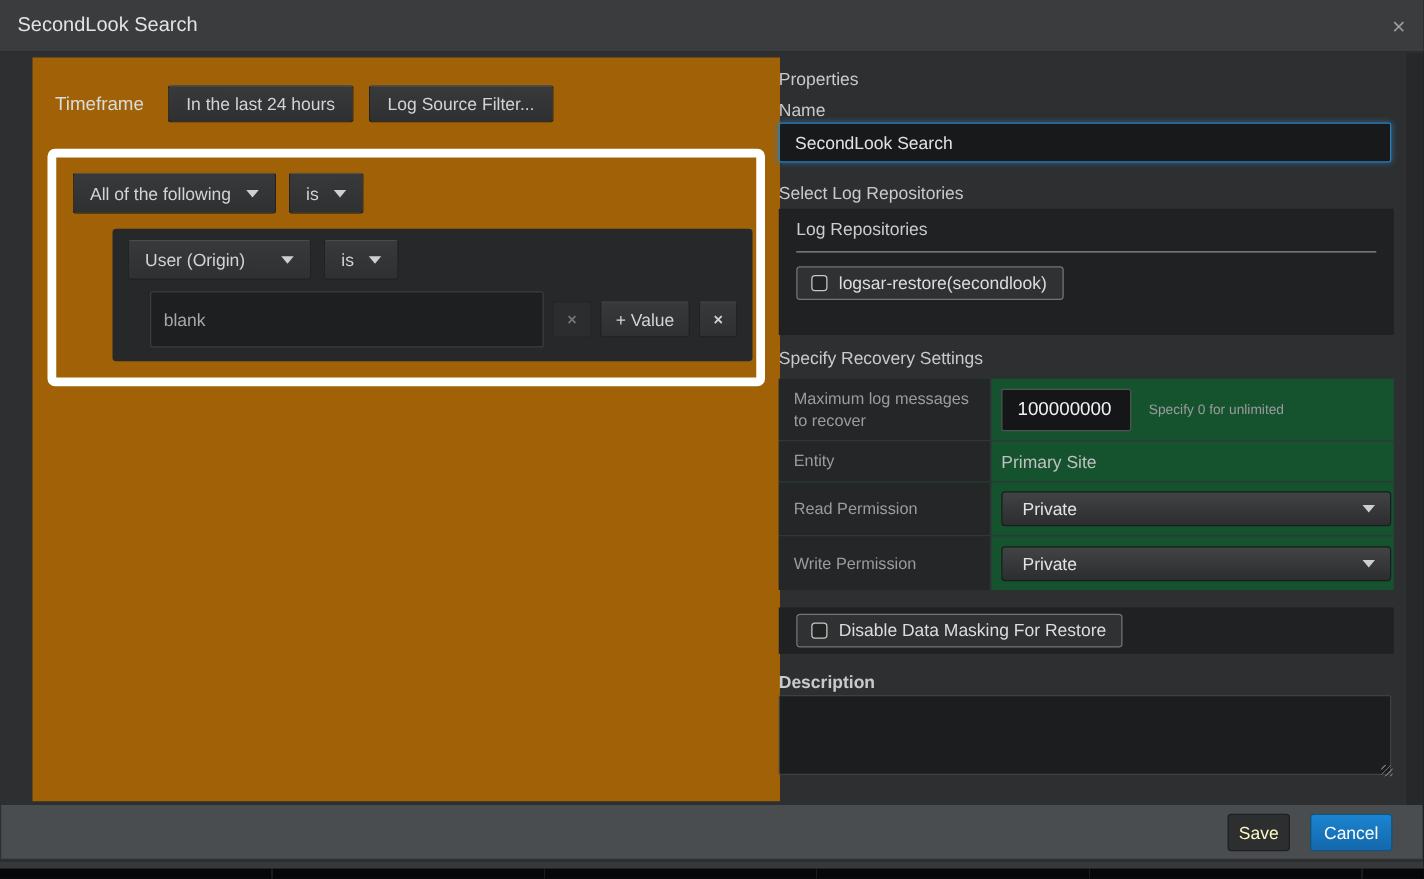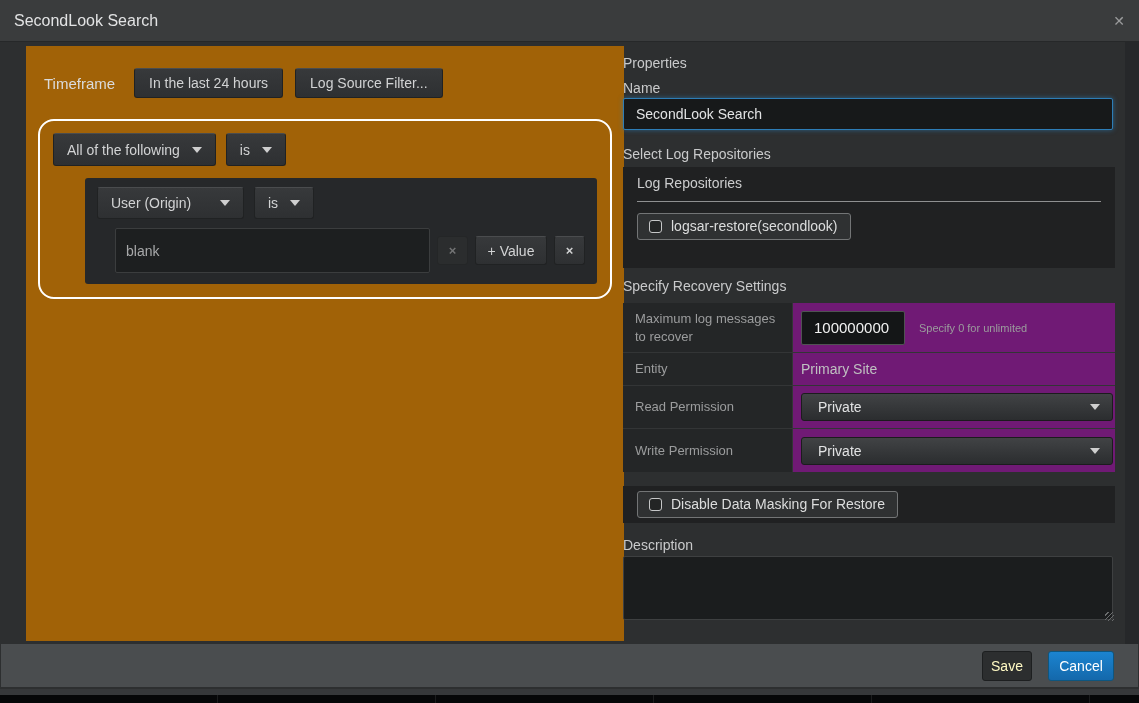--- a/index.html
+++ b/index.html
@@ -43,21 +43,21 @@
 
   
   .left-panel {
     position:absolute; left:26px; top:46px; width:598px; height:595px;
     background:#a16207;
   }
   .timeframe-row { display:flex; align-items:center; gap:12px; margin:22px 0 0 18px; }
   .timeframe-row .lbl { color:#dadbdc; font-size:15px; width:78px; }
   .tf-btn { height:30px; padding:0 14px; }
   .group-box {
-    margin:21px 12px 0 12px; border:2px solid #ffffff; border-radius:16px;
+    margin:21px 12px 0 12px; border:7px solid #ffffff; border-radius:6px;
     padding:12px 13px 13px 13px;
   }
   .gb-row1 { display:flex; gap:10px; }
   .dd-btn { height:33px; padding:0 13px; gap:12px; justify-content:space-between; }
   .nested {
     margin:12px 0 0 32px; width:512px;
     background:#26282a; border-radius:3px; padding:9px 12px 11px 12px;
   }
   .nested .dd-btn { height:32px; }
   .nested-row2 { display:flex; gap:7px; margin-top:9px; align-items:center; }
@@ -71,21 +71,21 @@
   .gb-bottom { display:flex; gap:10px; margin-top:12px; }
   .gb-bottom .btn { height:29px; padding:0 13px; }
 
   
   .right-panel { position:absolute; left:623px; top:46px; width:492px; height:595px; }
   .rp-heading { position:absolute; left:0; color:#c9cacb; font-size:14px; }
   .h-properties { top:9px; }
   .h-name { top:34px; }
   .h-repos { top:100px; }
   .h-recovery { top:232px; }
-  .h-desc { top:491px; }
+  .h-desc { top:491px;font-weight:bold; }
 
   .name-input {
     position:absolute; top:52px; left:0; width:490px; height:32px;
     background:#17191a; border:1px solid #2d7db6; border-radius:2px;
     box-shadow:0 0 5px rgba(45,125,182,.65);
     color:#e2e3e4; font-size:14px; padding:0 12px; font-family:inherit; outline:none;
   }
 
   .repo-panel {
     position:absolute; top:121px; left:0; width:492px; height:101px;
@@ -97,21 +97,21 @@
     display:inline-flex; align-items:center; margin-top:11px;
     background:#2f3132; border:1px solid #737576; border-radius:3px;
     padding:4px 12px 5px 11px; color:#dcdddd; font-size:14px; cursor:pointer;
   }
   .checkbox {
     width:13px; height:13px; border:1px solid #c6c7c8; border-radius:3px;
     background:#232525; margin-right:9px; flex:0 0 auto;
   }
 
   .rec-table { position:absolute; top:257px; left:0; width:492px; }
-  .rec-row { display:flex; background:#701a75; border-bottom:1px solid #333536; }
+  .rec-row { display:flex; background:#14532d; border-bottom:1px solid #333536; }
   .rec-row:last-child { border-bottom:none; }
   .rec-label {
     width:170px; flex:0 0 170px; background:#242627; border-right:1px solid #333536;
     color:#9b9c9d; font-size:13px; padding:6px 10px 6px 12px;
     display:flex; align-items:center; line-height:1.35;
   }
   .rec-value { flex:1; display:flex; align-items:center; padding-left:8px; }
   .r1 { height:50px; } .r2 { height:33px; } .r3 { height:43px; } .r4 { height:43px; }
   .num-input {
     width:104px; height:34px; background:#141617; border:1px solid #505253;

